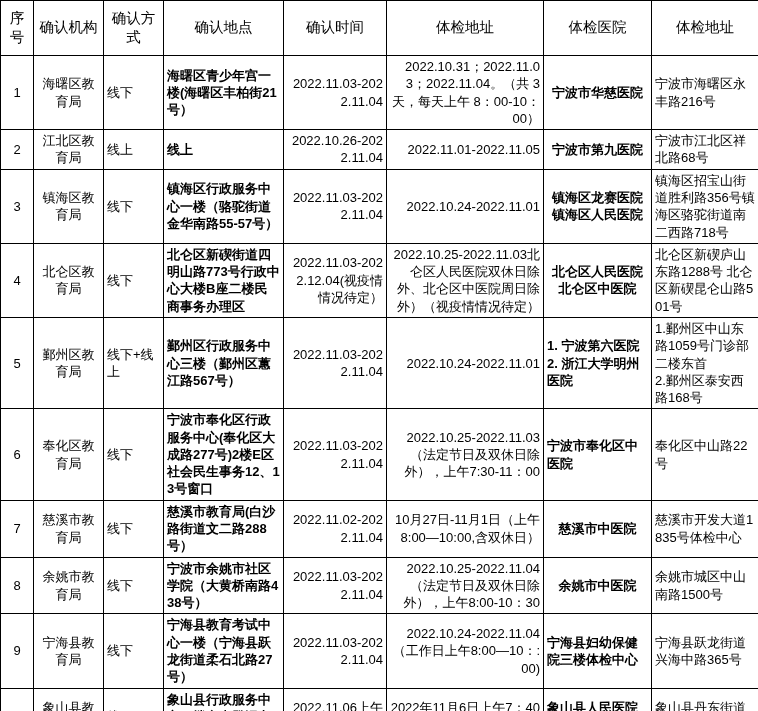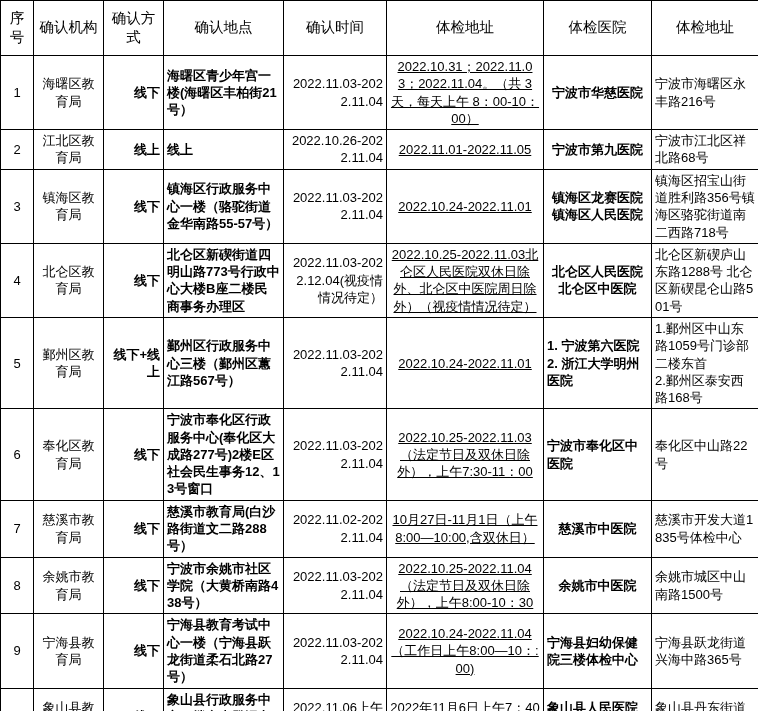--- a/index.html
+++ b/index.html
@@ -50,37 +50,35 @@
 
   td.idx {
     text-align: center;
     font-size: 12.5px;
   }
   td.org {
     text-align: center;
     font-size: 14px;
   }
   td.method {
-    text-align: right;
+    text-align: left;
     font-size: 14px;
-    font-weight: bold;
   }
   td.place {
     text-align: left;
     font-size: 13px;
     font-weight: bold;
   }
   td.time {
     text-align: right;
     font-size: 12.5px;
   }
   td.extime {
-    text-align: center;
+    text-align: right;
     font-size: 12.5px;
-    text-decoration: underline;
   }
   td.hosp {
     text-align: center;
     font-size: 13.5px;
     font-weight: bold;
   }
   td.hosp.lefty {
     text-align: left;
   }
   td.addr {

